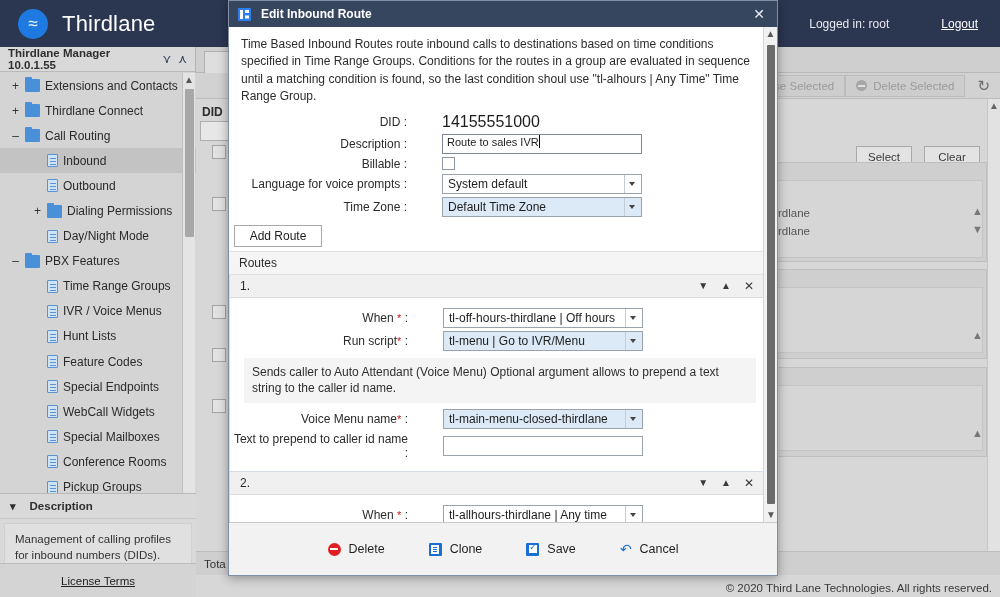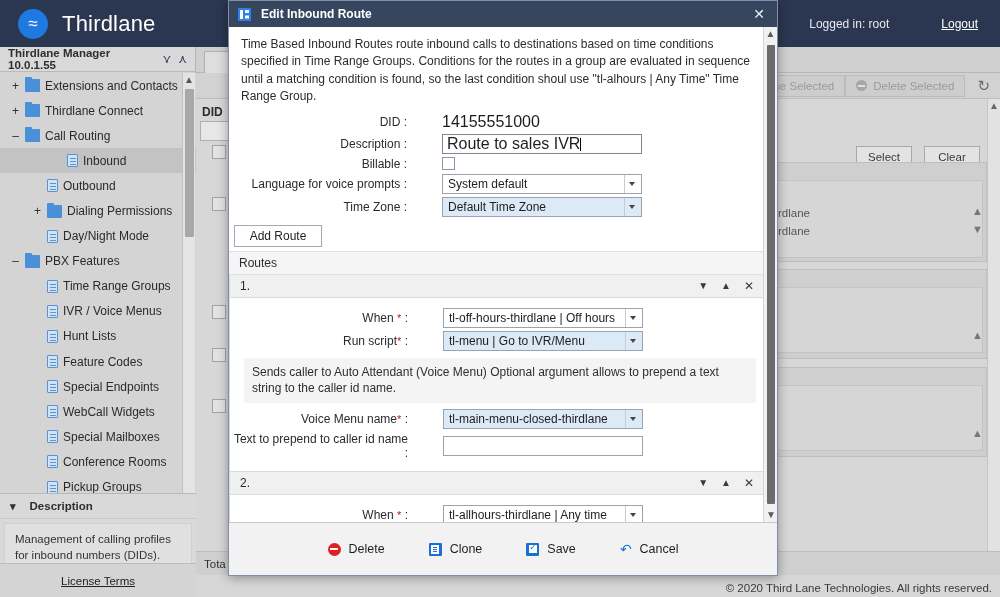--- a/index.html
+++ b/index.html
@@ -223,21 +223,21 @@
 
   .frow { display: flex; align-items: center; margin: 3px 0; gap: 28px; }
   .flabel {
     width: 185px; text-align: right; padding-right: 7px;
     font-size: 12px; color: #2b2b2b; flex: 0 0 auto;
   }
   .req { color: #d01010; font-size: 11px; }
   .fval { font-size: 16px; color: #1d1d1d; }
   .inp {
     height: 20px; border: 1px solid #9aa2ad; background: #fff;
-    font-size: 16px; color: #1d1d1d; padding: 0 4px;
+    font-size: 11px; color: #1d1d1d; padding: 0 4px;
     font-family: "Liberation Sans", sans-serif;
   }
   .inp.focused { border-color: #7b8794; }
   .caret { display: inline-block; width: 1px; height: 13px; background: #000; vertical-align: -2px; }
   .cbox {
     width: 13px; height: 13px; border: 1px solid #8e98a5; background: #fff; cursor: pointer;
   }
   .sel {
     height: 20px; border: 1px solid #9aa2ad; background: #fff;
     display: flex; align-items: center; padding: 0 2px 0 5px;
@@ -346,21 +346,21 @@
         <div class="tree-row" style="padding-left: 10px;">
           <span class="twisty">+</span>
           <span class="tico folder" style="margin-left: 4px;"></span>
           <span>Thirdlane Connect</span>
         </div>
         <div class="tree-row" style="padding-left: 10px;">
           <span class="twisty">–</span>
           <span class="tico folder" style="margin-left: 4px;"></span>
           <span>Call Routing</span>
         </div>
-        <div class="tree-row selected" style="padding-left: 52px;">
+        <div class="tree-row selected" style="padding-left: 32px;">
           <span class="twisty"></span>
           <span class="tico file" style="margin-left: 4px;"></span>
           <span>Inbound</span>
         </div>
         <div class="tree-row" style="padding-left: 32px;">
           <span class="twisty"></span>
           <span class="tico file" style="margin-left: 4px;"></span>
           <span>Outbound</span>
         </div>
         <div class="tree-row" style="padding-left: 32px;">

